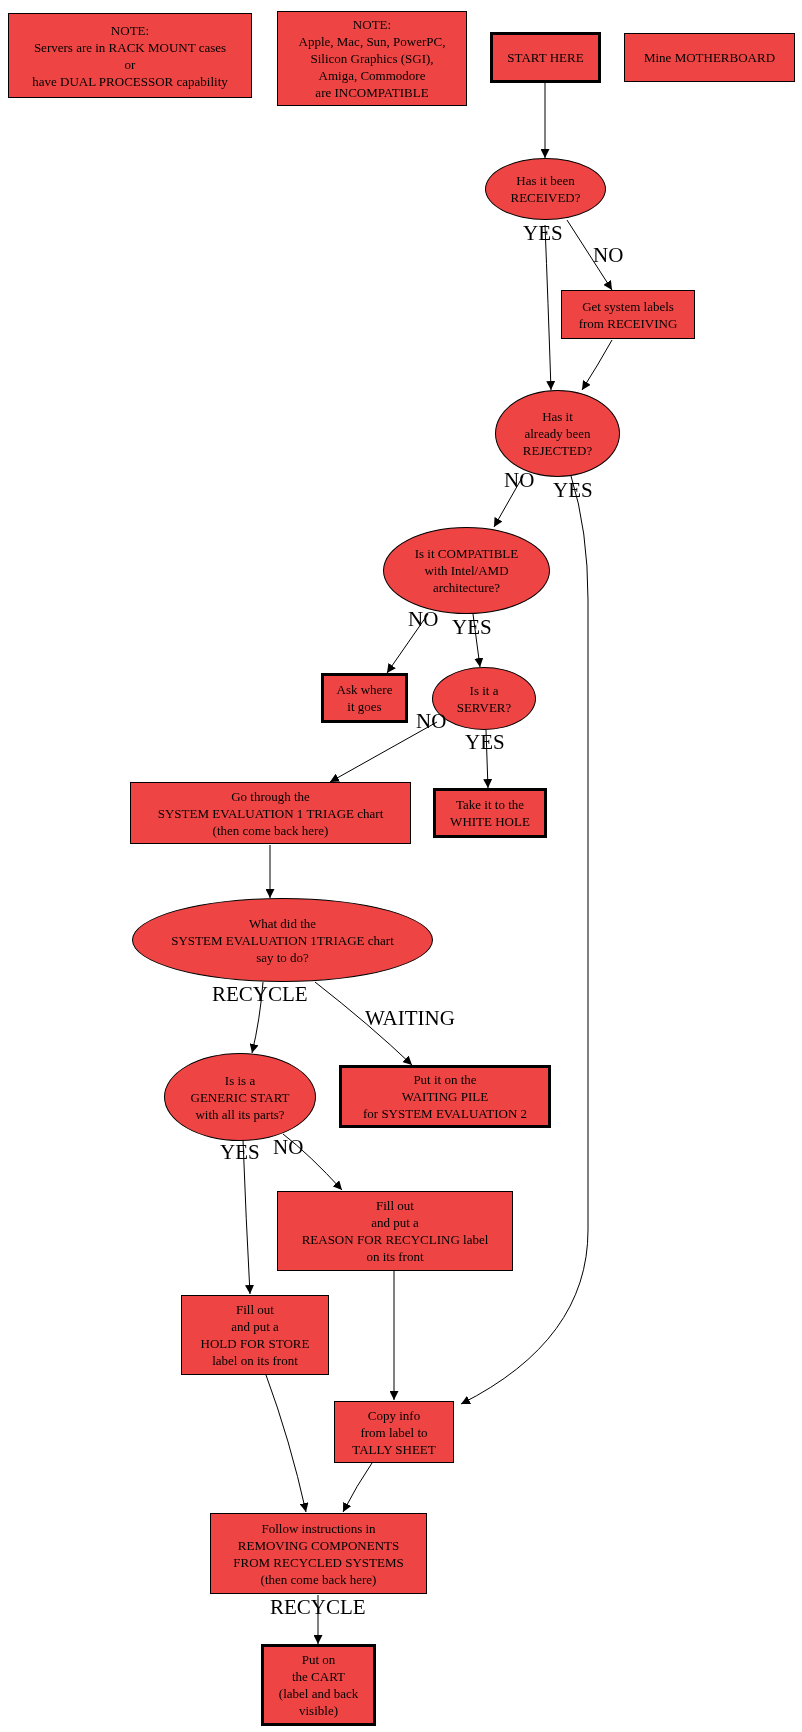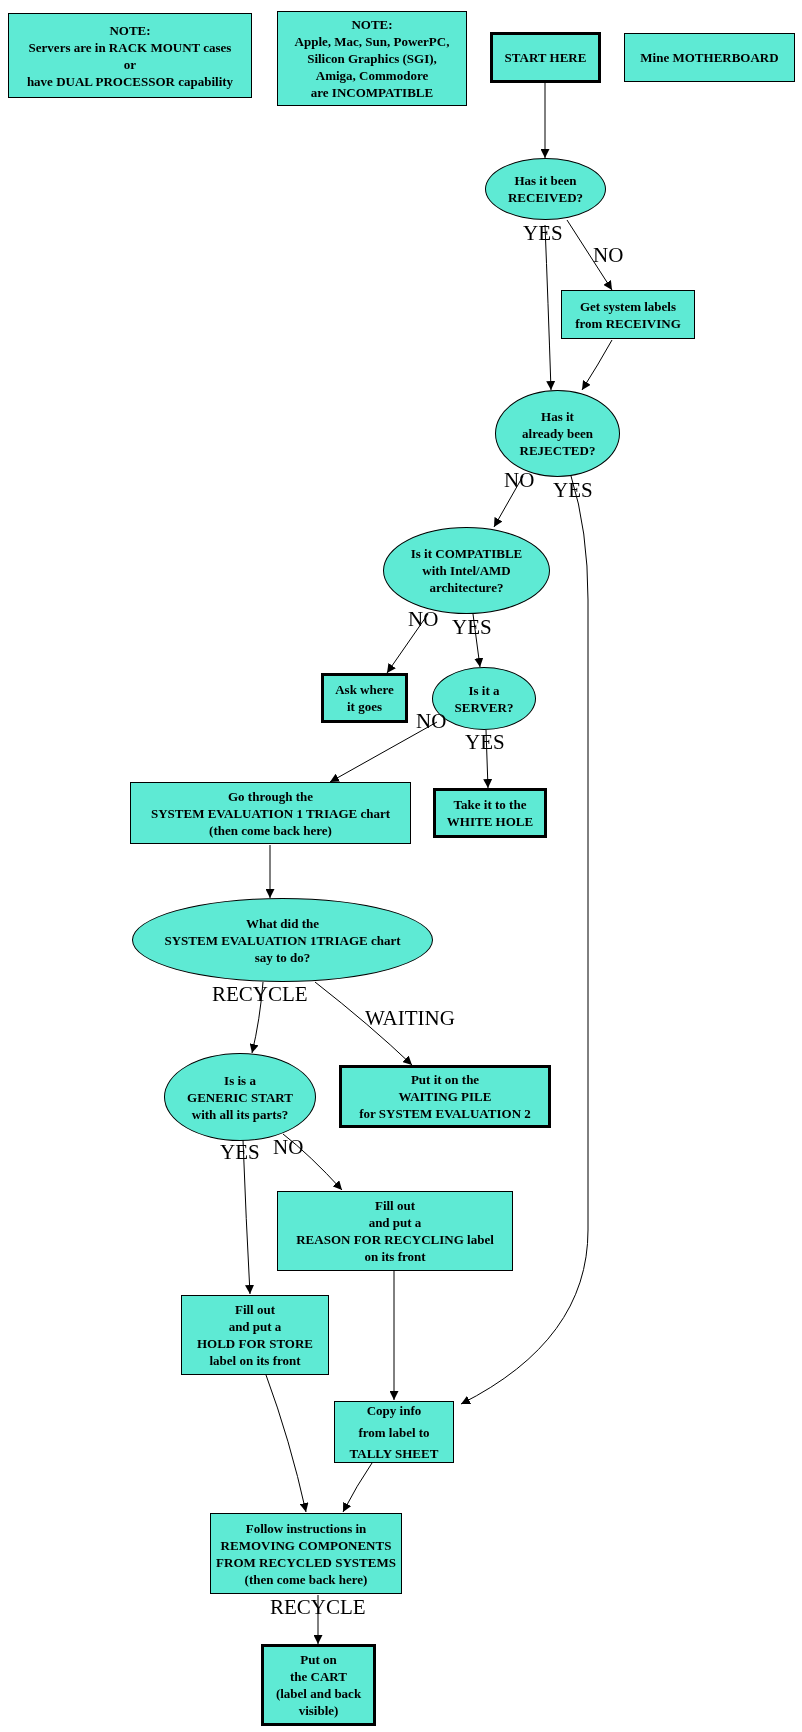--- a/index.html
+++ b/index.html
@@ -1,18 +1,18 @@
 <!DOCTYPE html>
 <html><head>
 <meta charset="utf-8">
 <style>
   html, body { margin: 0; padding: 0; background: #ffffff; }
   #canvas { position: relative; width: 802px; height: 1732px; background: #ffffff; overflow: hidden; }
   svg#edges { position: absolute; left: 0; top: 0; width: 802px; height: 1732px; }
-  .node { position: absolute; box-sizing: border-box; display: flex; flex-direction: column; align-items: center; justify-content: center; text-align: center; font-family: "Liberation Serif", "DejaVu Serif", serif; font-size: 13px; line-height: 17px; color: #000; background: #5eead4; font-weight: bold; }
+  .node { position: absolute; box-sizing: border-box; display: flex; flex-direction: column; align-items: center; justify-content: center; text-align: center; font-family: "Liberation Serif", "DejaVu Serif", serif; font-size: 13px; line-height: 17px; color: #000; background: #ef4444; }
   .box { border: 1px solid #000; }
   .box.bold { border: 3px solid #000; }
   .ellipse { border: 1px solid #000; border-radius: 50%; }
   .node span { display: block; white-space: nowrap; }
   .elabel { position: absolute; font-family: "Liberation Serif", "DejaVu Serif", serif; font-size: 21px; line-height: 18px; color: #000; white-space: nowrap; }
 </style>
 </head>
 <body>
 
 <div id="canvas">
@@ -118,26 +118,26 @@
       <span>and put a</span>
       <span>REASON FOR RECYCLING label</span>
       <span>on its front</span>
     </div>
   <div class="node box" style="left:181px;top:1295px;width:148px;height:80px;">
       <span>Fill out</span>
       <span>and put a</span>
       <span>HOLD FOR STORE</span>
       <span>label on its front</span>
     </div>
-  <div class="node box" style="left:334px;top:1401px;width:120px;height:62px;justify-content:space-between;">
+  <div class="node box" style="left:334px;top:1401px;width:120px;height:62px;">
       <span>Copy info</span>
       <span>from label to</span>
       <span>TALLY SHEET</span>
     </div>
-  <div class="node box" style="left:210px;top:1513px;width:192px;height:81px;">
+  <div class="node box" style="left:210px;top:1513px;width:217px;height:81px;">
       <span>Follow instructions in</span>
       <span>REMOVING COMPONENTS</span>
       <span>FROM RECYCLED SYSTEMS</span>
       <span>(then come back here)</span>
     </div>
   <div class="node box bold" style="left:261px;top:1644px;width:115px;height:82px;">
       <span>Put on</span>
       <span>the CART</span>
       <span>(label and back</span>
       <span>visible)</span>

